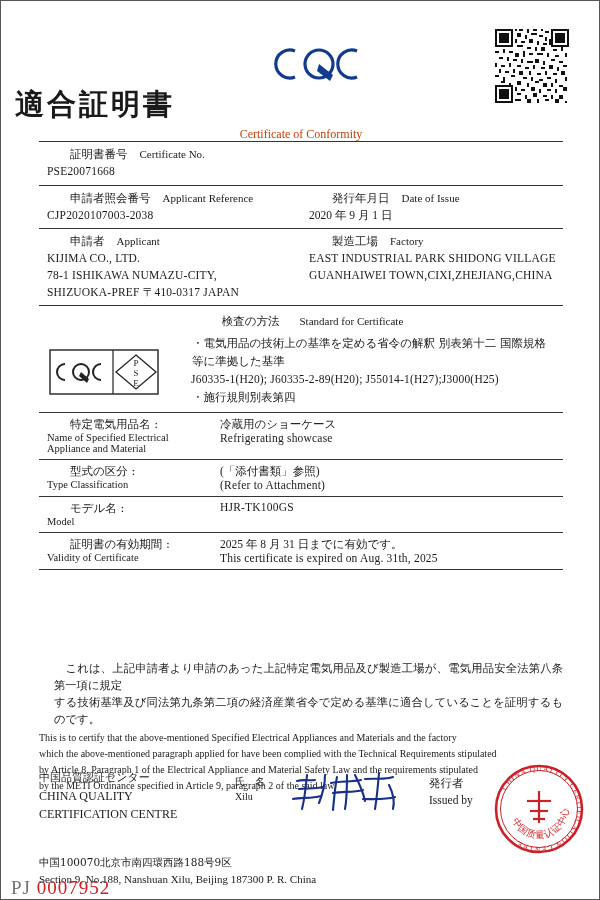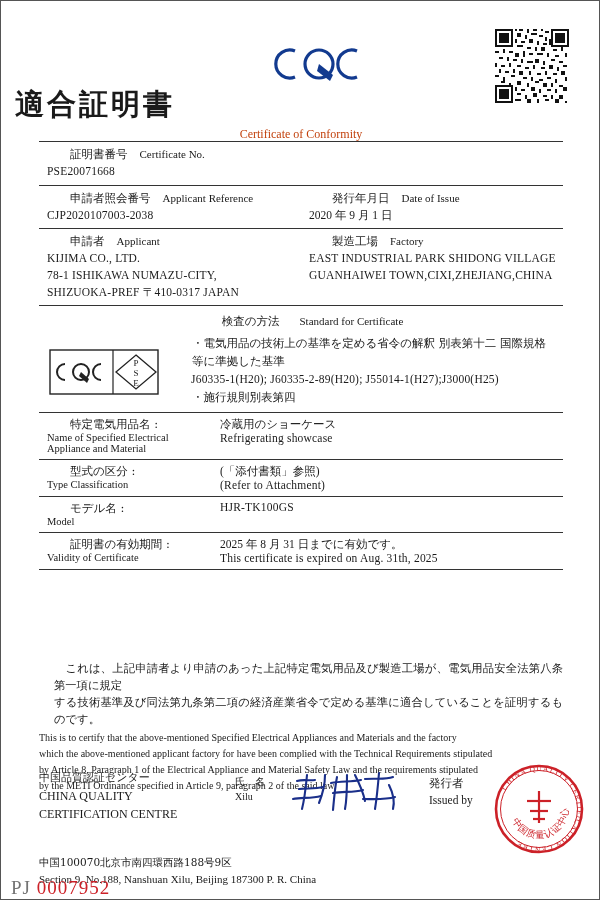--- a/index.html
+++ b/index.html
@@ -496,21 +496,21 @@
           <div class="val">This certificate is expired on Aug. 31th, 2025</div>
         </div>
       </div>
 
     </div>
 
     <div class="statement">
       <div class="jp">　これは、上記申請者より申請のあった上記特定電気用品及び製造工場が、電気用品安全法第八条第一項に規定</div>
       <div class="jp">する技術基準及び同法第九条第二項の経済産業省令で定める基準に適合していることを証明するものです。</div>
       <div class="en">This is to certify that the above-mentioned Specified Electrical Appliances and Materials and the factory</div>
-      <div class="en">which the above-mentioned applicant factory for have been complied with the Technical Requirements stipulated</div>
+      <div class="en">which the above-mentioned paragraph applied for have been complied with the Technical Requirements stipulated</div>
       <div class="en">by Article 8, Paragraph 1 of the Electrical Appliance and Material Safety Law and the requirements stipulated</div>
       <div class="en">by the METI Ordinance specified in Article 9, paragraph 2 of the said law.</div>
     </div>
 
     <div class="sig">
       <div class="issuer">
         <div class="jp">中国品質認証センター</div>
         <div class="en">CHINA QUALITY</div>
         <div class="en">CERTIFICATION CENTRE</div>
       </div>

